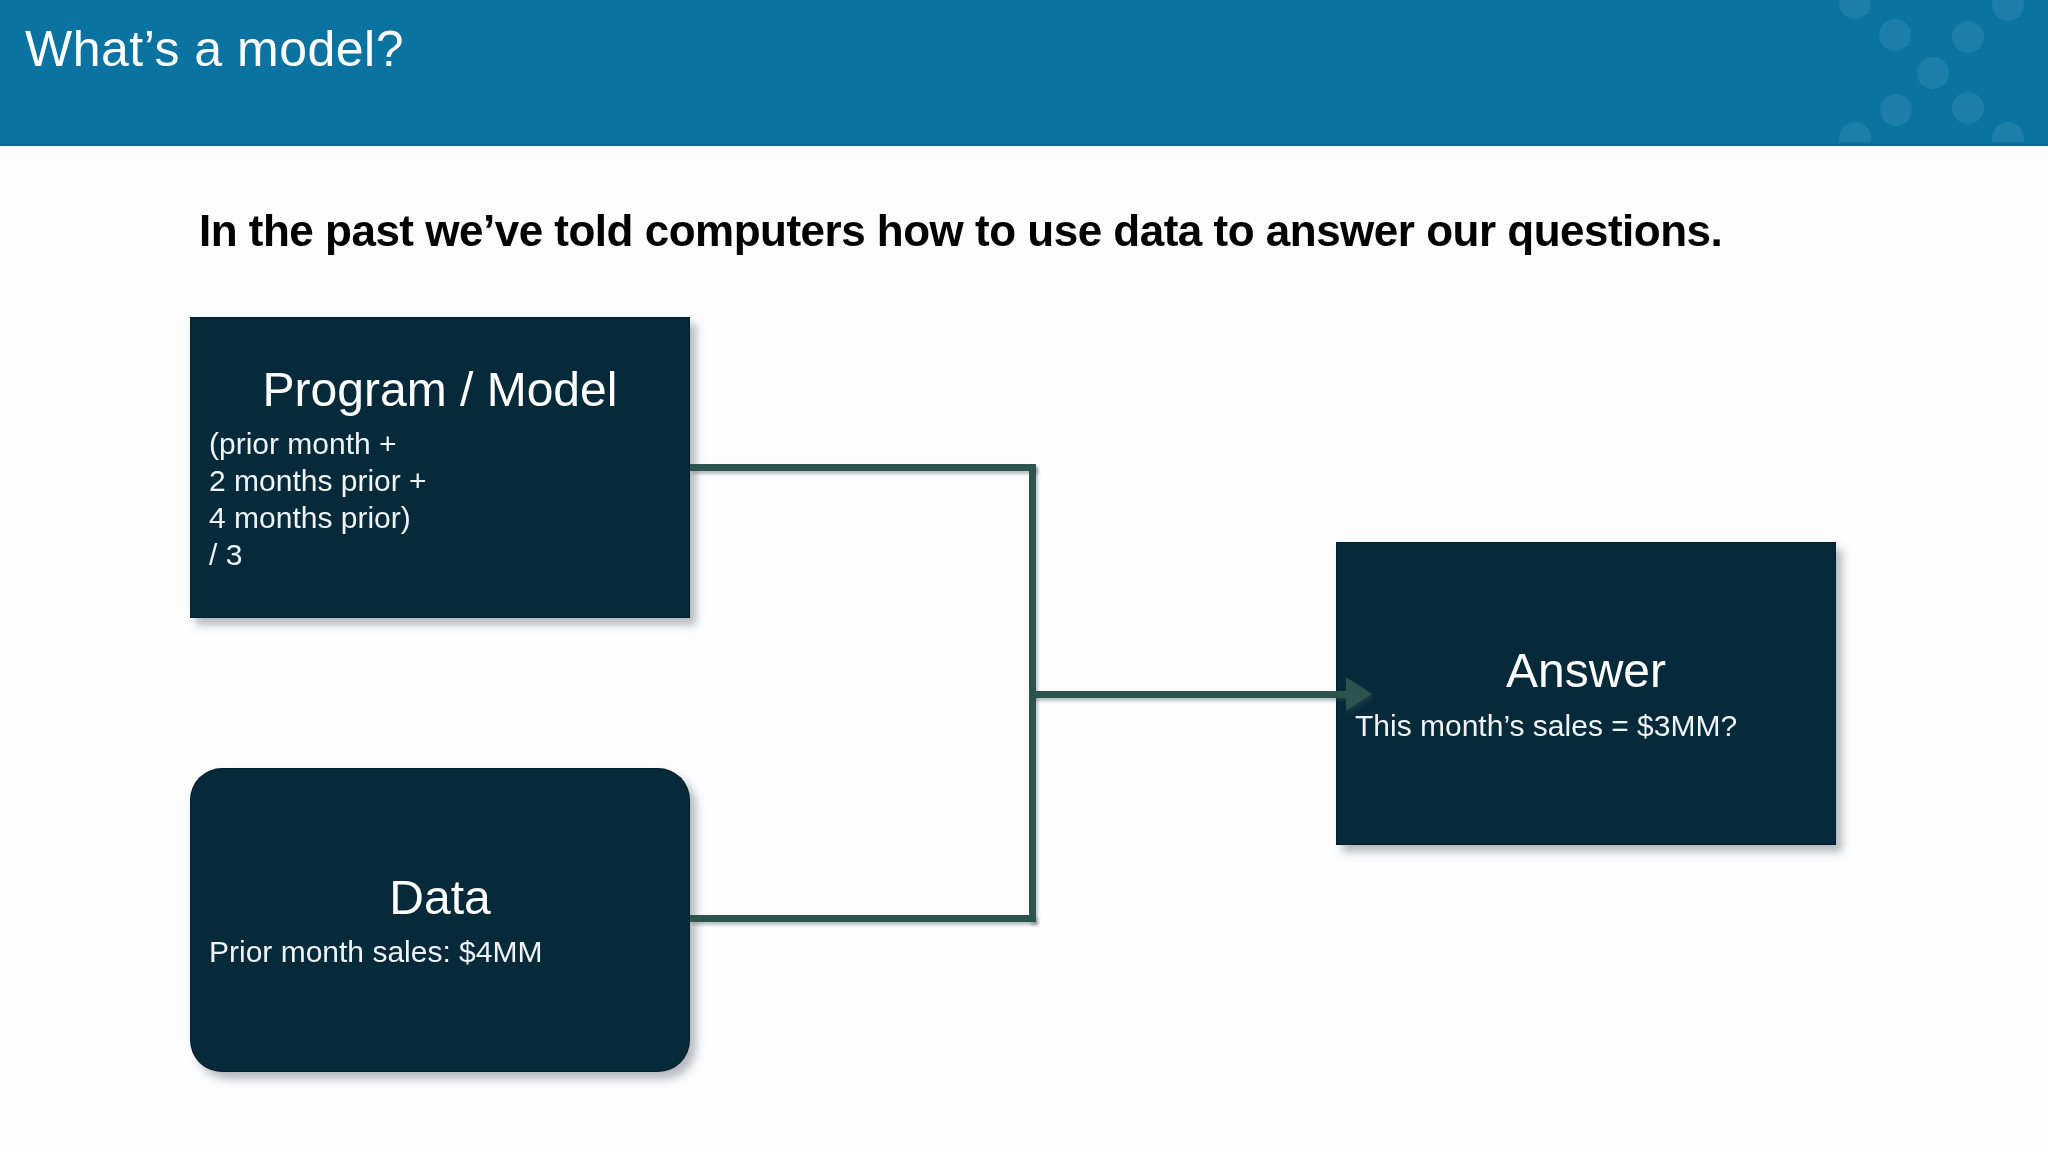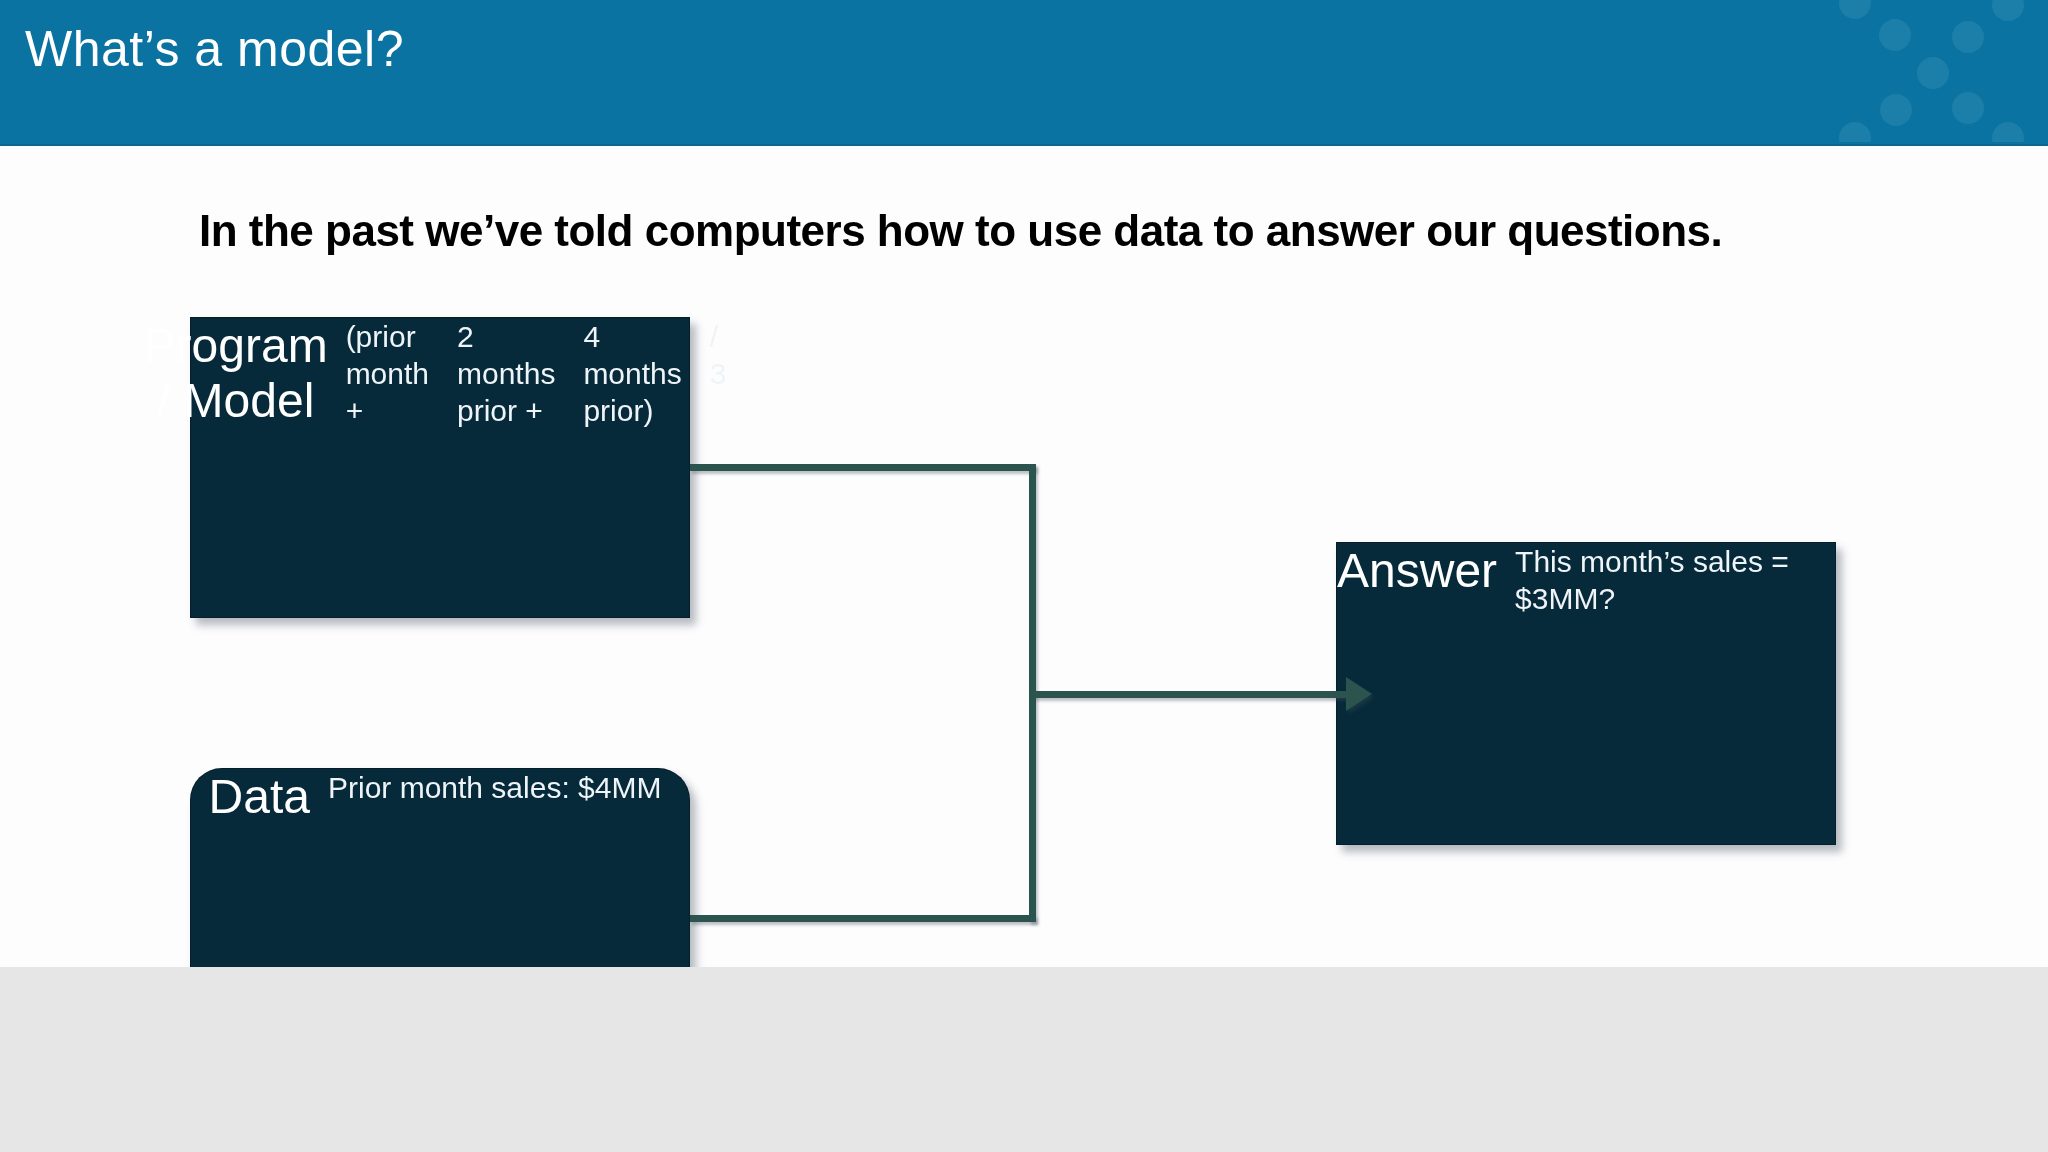--- a/index.html
+++ b/index.html
@@ -1,21 +1,21 @@
 <!DOCTYPE html>
 <html><head>
 <meta charset="utf-8">
 <style>
   html, body { margin: 0; padding: 0; }
   body { background: #e6e6e6; }
 
   .slide {
     position: relative;
     width: 2048px;
-    height: 967px;
+    height: 1152px;
     background: #fdfdfe;
     overflow: hidden;
     font-family: "Liberation Sans", sans-serif;
   }
 
   
   .topbar {
     position: absolute;
     left: 0; top: 0;
     width: 2048px; height: 144px;
@@ -64,21 +64,21 @@
     letter-spacing: -0.5px;
     white-space: nowrap;
   }
 
   
   .box {
     position: absolute;
     background: #062a3a;
     color: #ffffff;
     display: flex;
-    flex-direction: row;
+    flex-direction: column;
     justify-content: center;
     box-shadow: 6px 7px 8px rgba(95,105,115,0.45);
     border: 1px solid rgba(0,0,0,0.25);
     box-sizing: border-box;
   }
   .box h2 {
     margin: 0 0 8px 0;
     text-align: center;
     font-size: 48px;
     font-weight: 400;

